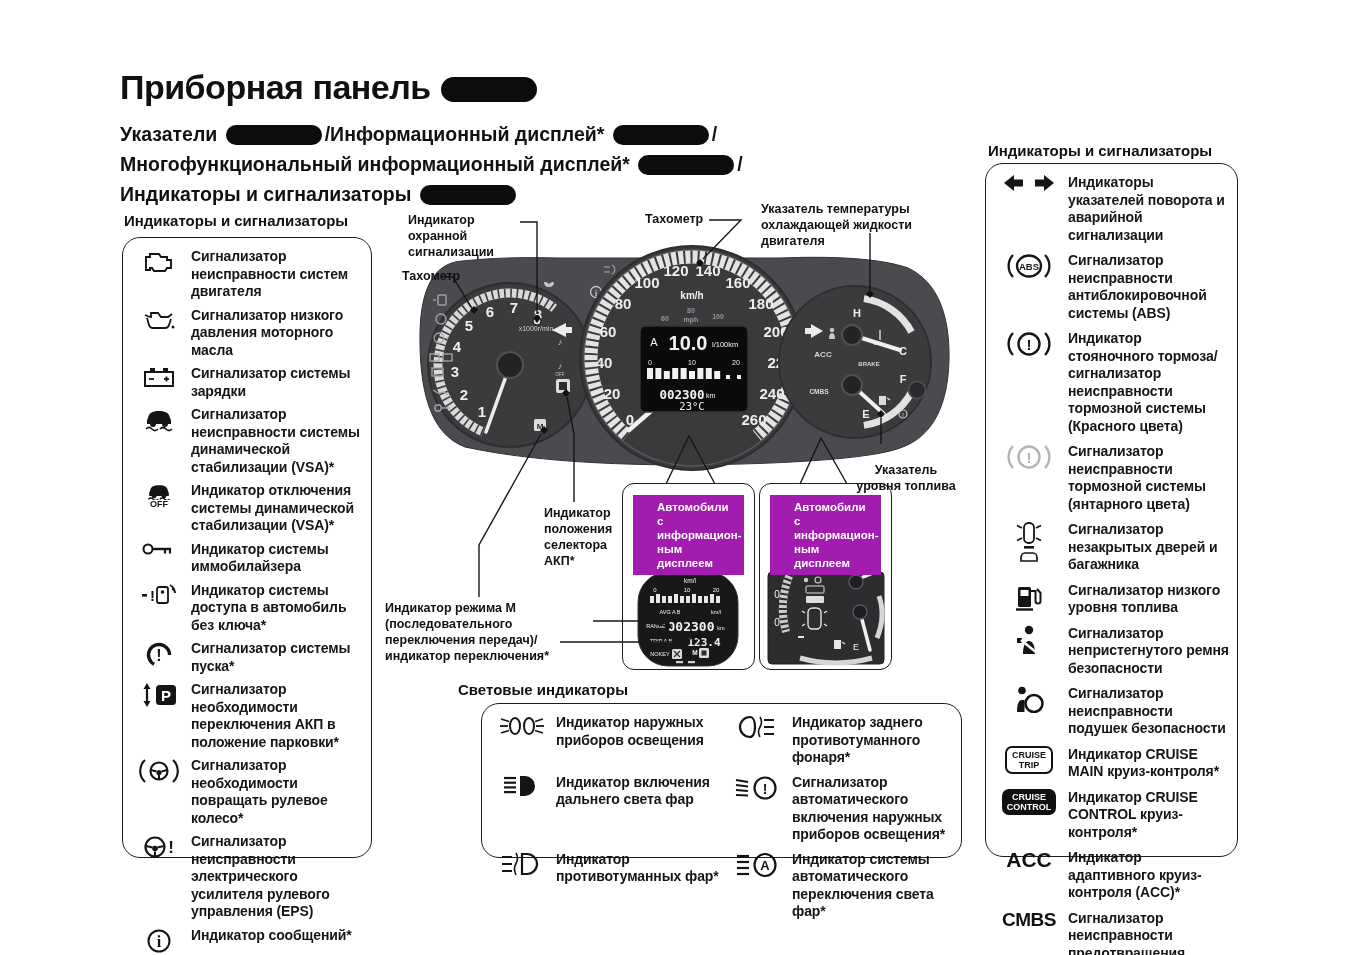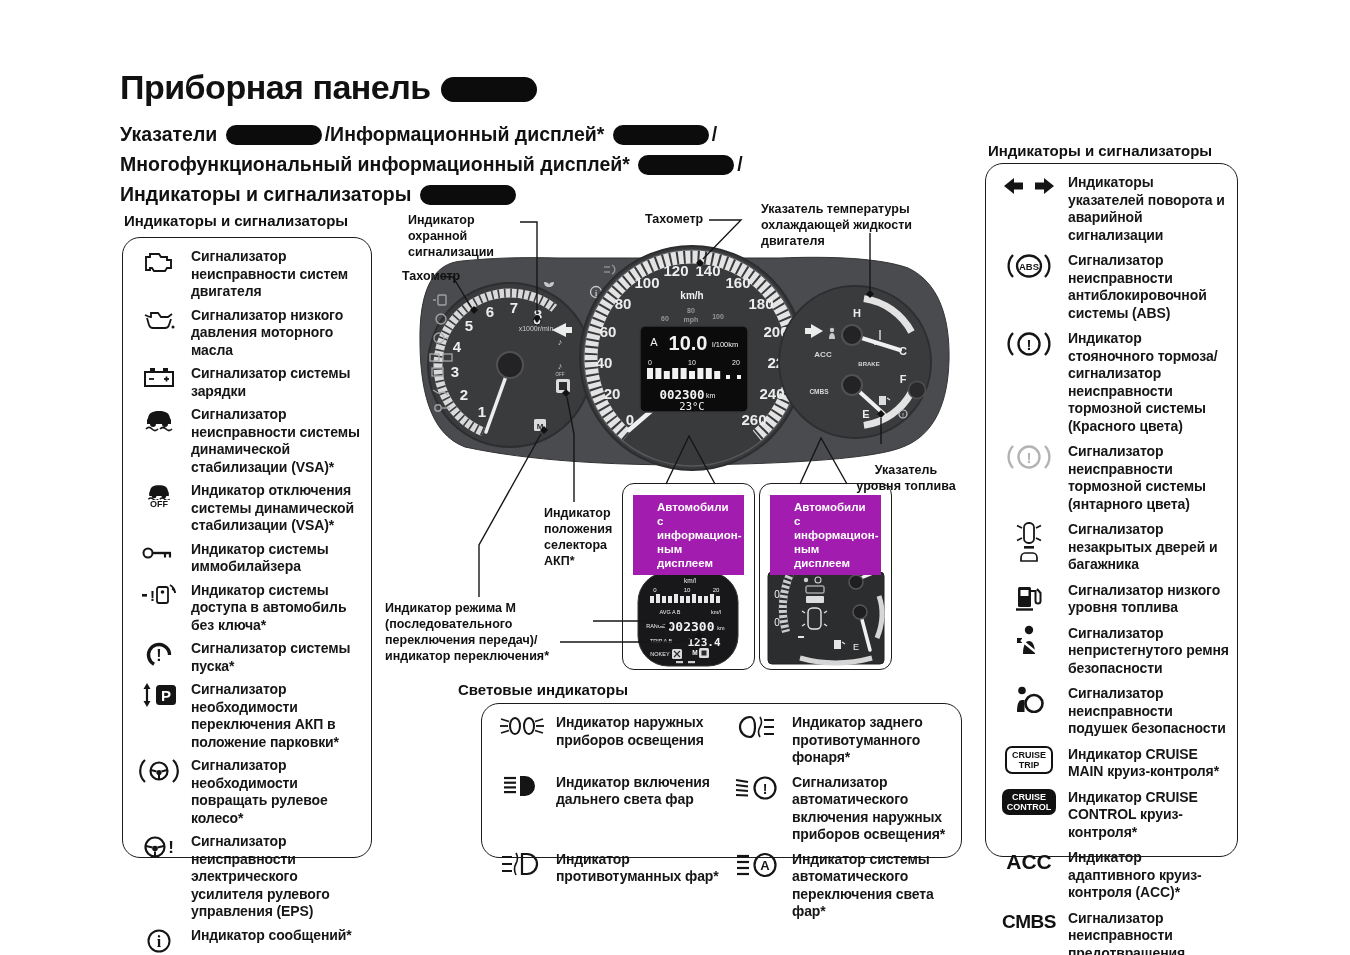--- a/index.html
+++ b/index.html
@@ -9,21 +9,21 @@
   #page-title{left:120px;top:68px;font-size:34px;font-weight:900;letter-spacing:-0.5px;white-space:nowrap;}
   .blob{display:inline-block;background:#0c0c0c;border-radius:13px;vertical-align:-3px;}
   .blob.t{width:96px;height:25px;margin-left:10px;}
   .blob.s{width:96px;height:20px;margin:0 3px;vertical-align:-4px;}
   #subtitle{left:120px;top:119px;font-size:19.5px;font-weight:800;line-height:30px;white-space:nowrap;}
   
   .panel-header{font-size:15px;font-weight:800;}
   .panel-box{border:1.6px solid #1c1c1c;border-radius:18px;box-sizing:border-box;background:transparent;}
   .rows{padding:10px 8px 6px 12px;}
   .row{display:flex;gap:8px;align-items:flex-start;margin-bottom:6px;}
-  .row .ic{width:48px;flex:0 0 48px;display:flex;flex-direction:column;align-items:center;justify-content:center;min-height:24px;}
+  .row .ic{width:48px;flex:0 0 48px;display:flex;flex-direction:column;align-items:center;justify-content:flex-start;min-height:24px;}
   .rowsR .row{margin-bottom:8px;}
   .rowsR .row .ic{width:62px;flex:0 0 62px;}
   .lbl{font-size:14px;font-weight:700;line-height:17.5px;letter-spacing:-0.1px;color:#161616;}
   .ic svg{display:block;}
   .icotxt{font-weight:900;color:#111;line-height:1;}
   .badge-outline{border:2.6px solid #111;border-radius:7px;padding:2px 5px;font-size:9px;font-weight:900;text-align:center;line-height:10px;color:#111;}
   .badge-solid{background:#111;border-radius:7px;padding:3px 5px;font-size:9px;font-weight:900;text-align:center;line-height:10px;color:#fff;}
   
   .callout{position:absolute;font-size:12.5px;font-weight:700;line-height:16px;color:#111;}
   

